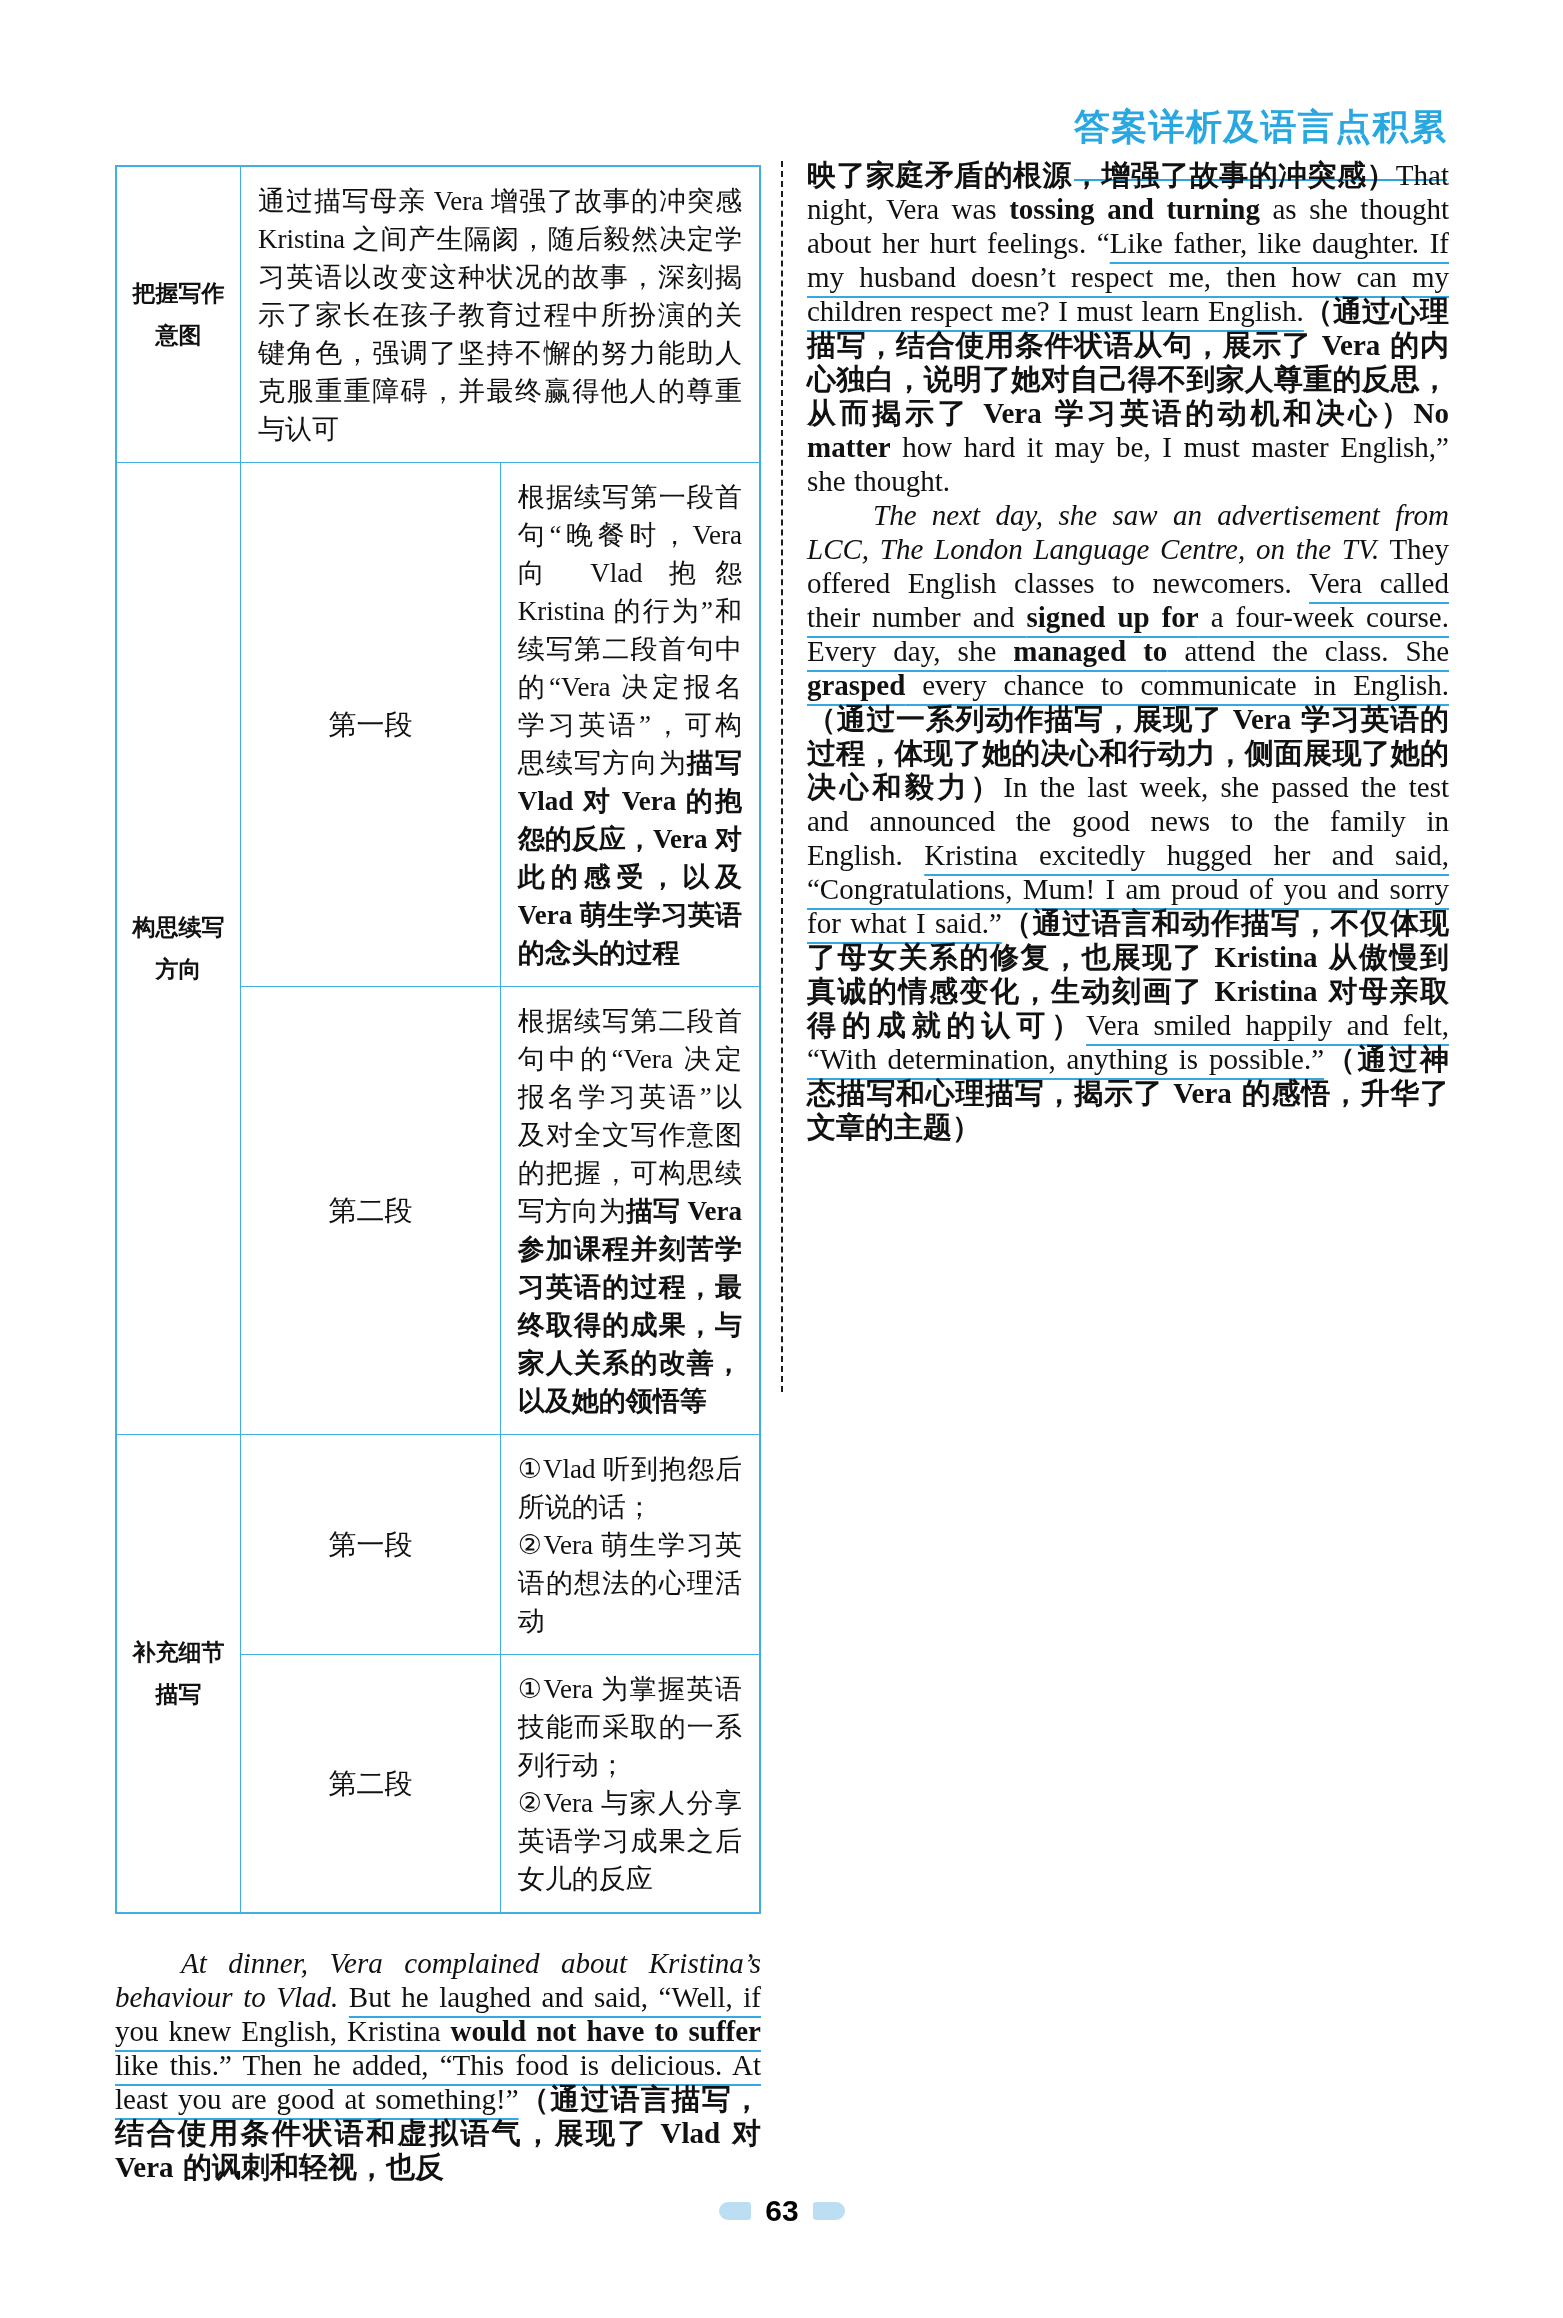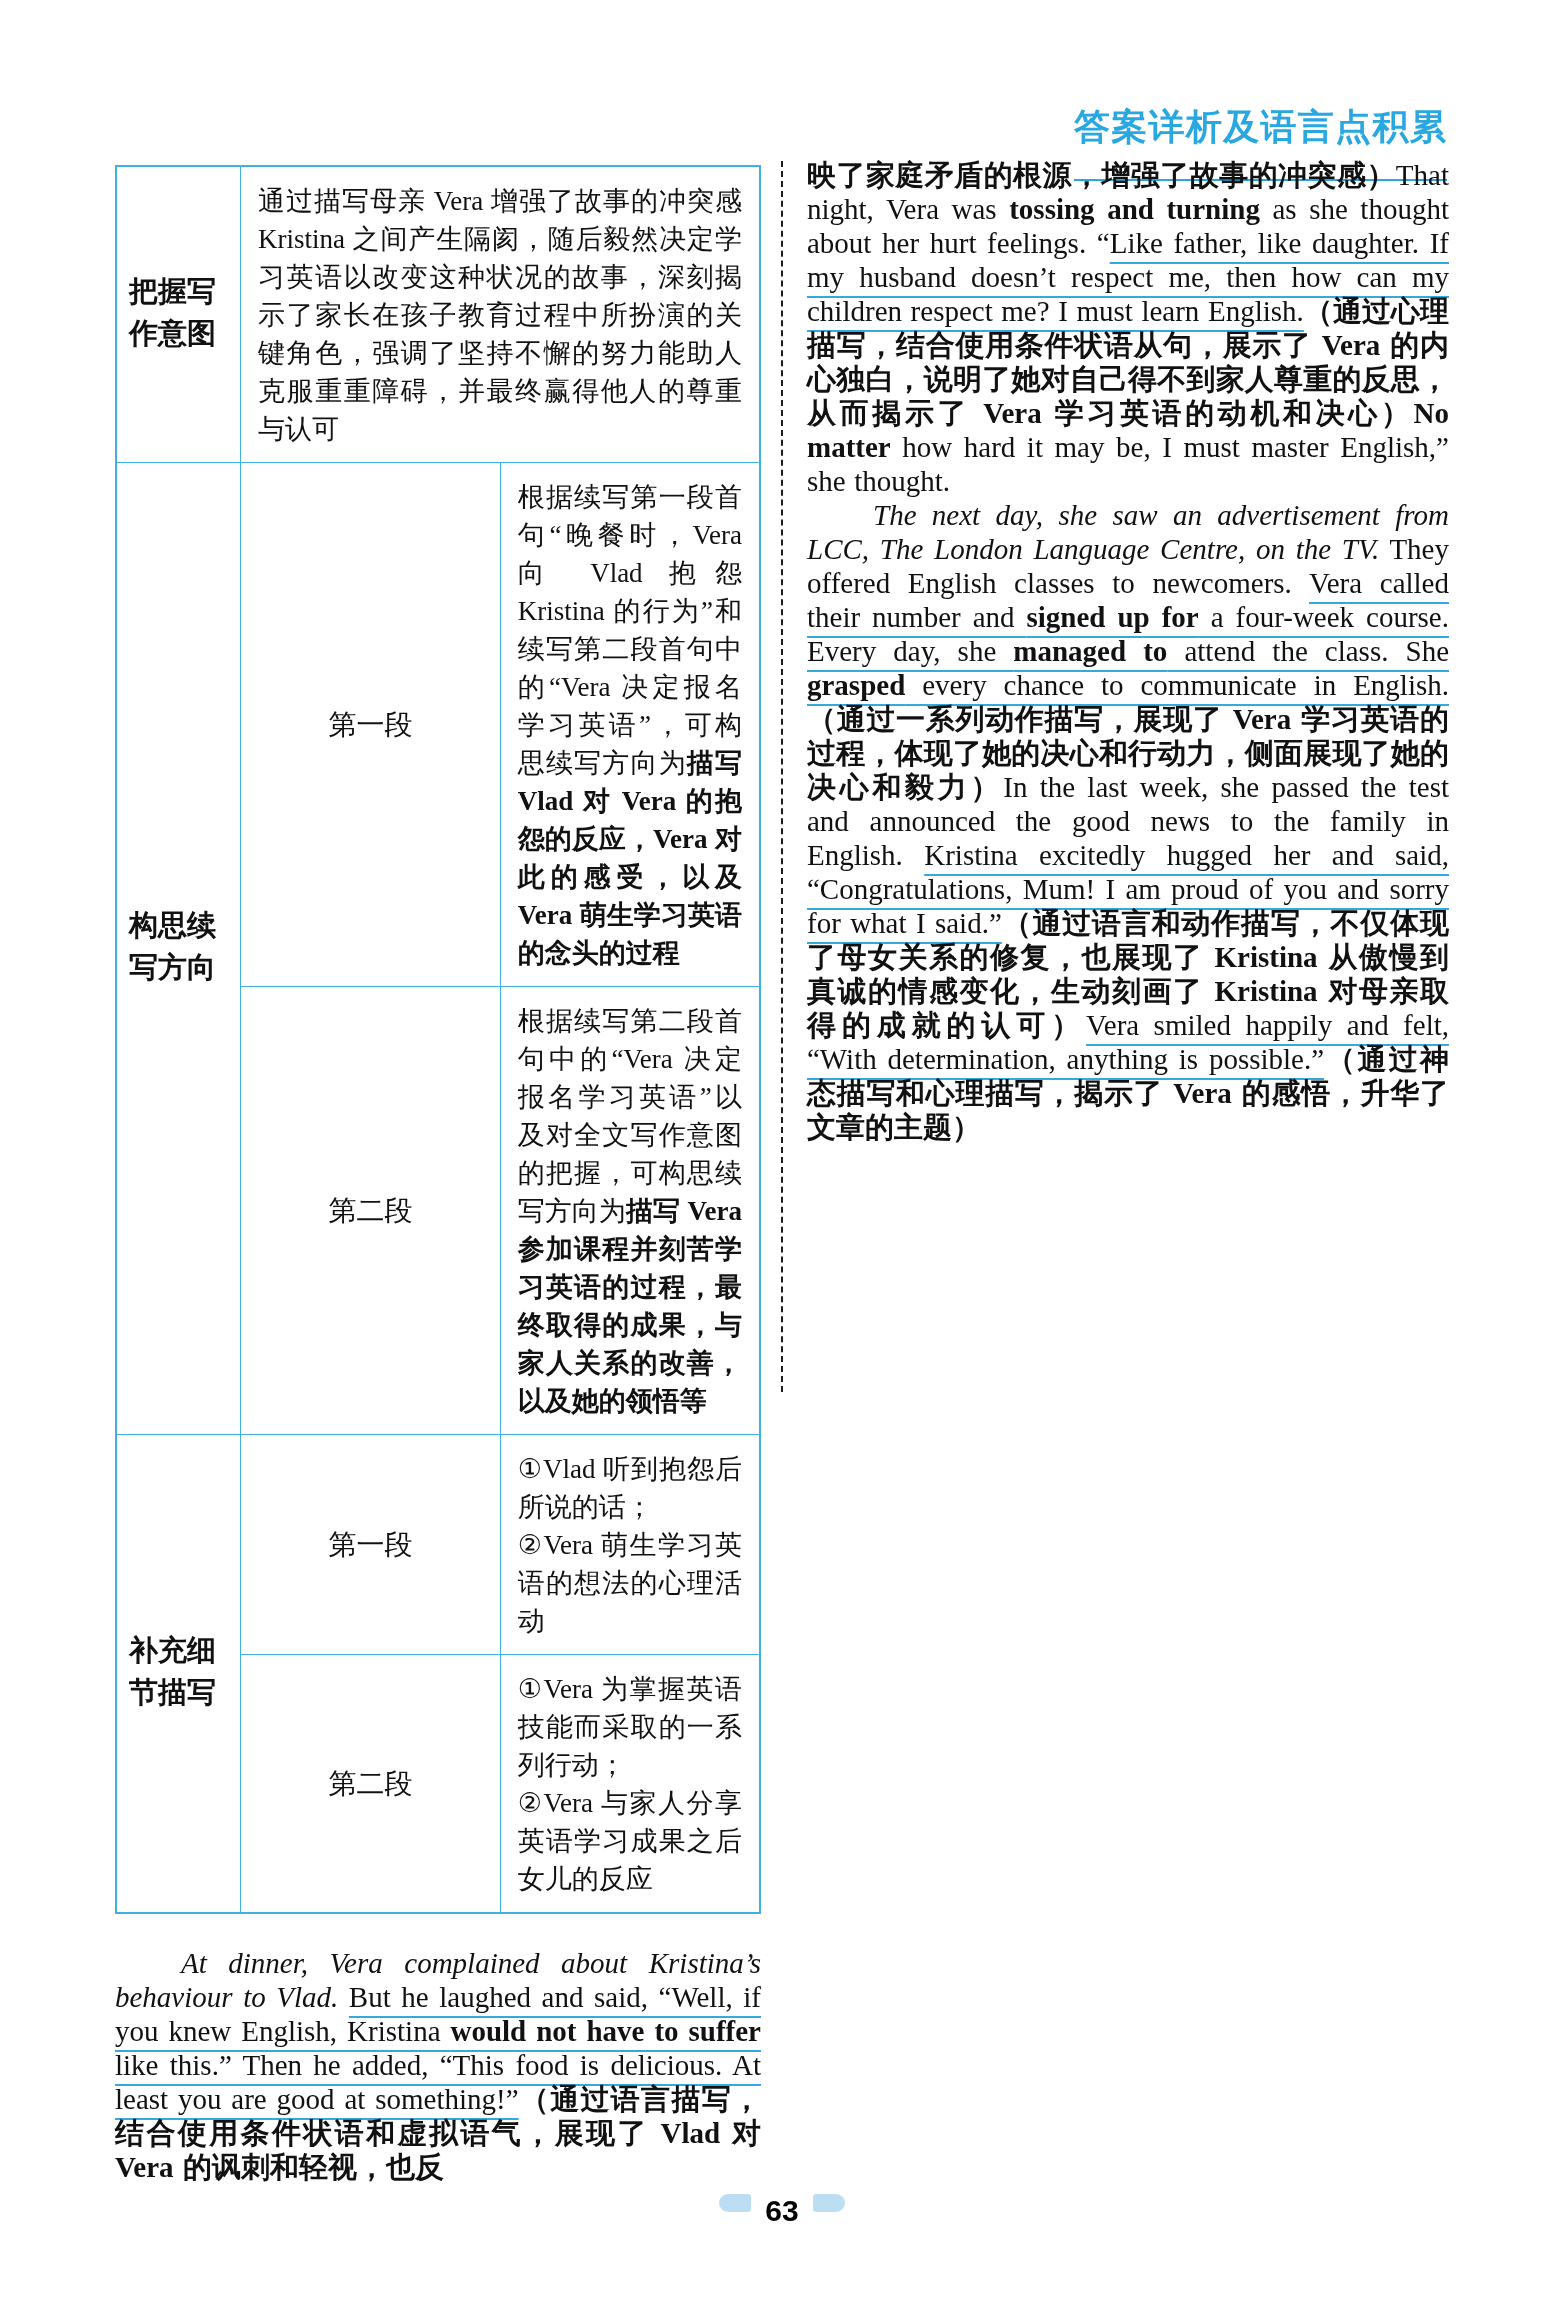--- a/index.html
+++ b/index.html
@@ -11,23 +11,23 @@
     font-family:"Liberation Sans","DejaVu Sans",sans-serif;font-weight:700;
     font-size:36px;color:#29a7e1;letter-spacing:1.3px;
     border-bottom:2.6px solid #29a7e1;padding-bottom:27px;}
 
   
   .col-left{position:absolute;left:115px;top:165px;width:646px;}
 
   table.analysis-table{border-collapse:collapse;width:100%;table-layout:fixed;}
   table.analysis-table td{border:1.6px solid #3fafe4;vertical-align:middle;}
   table.analysis-table{border:2.6px solid #3fafe4;}
-  td.lbl{width:99px;
-    font-family:Liberation Mono, monospace;font-weight:700;
-    font-size:29px;line-height:42px;padding:6.6px 12px;}
+  td.lbl{width:99px;text-align:center;
+    font-family:Liberation Serif, serif;font-weight:700;
+    font-size:23px;line-height:42px;padding:6.6px 12px;}
   td.sublbl{width:99px;text-align:center;font-size:28px;line-height:38px;padding:6.6px 5.3px;font-family:Liberation Serif, serif;}
   td.content{font-size:27px;line-height:38px;padding:14.5px 17px;text-align:justify;}
   td.content .item{text-align:justify;}
 
   
   .essay-heading{margin-top:13px;
     font-family:"Liberation Sans","DejaVu Sans",sans-serif;font-weight:700;
     font-size:31px;line-height:40px;color:#000;}
   .para, .cont{font-size:29px;line-height:34px;text-align:justify;word-spacing:1.3px;}
   .para{text-indent:66px;}
@@ -43,21 +43,21 @@
 
   
   .f-b{font-weight:700;}
   .f-i{font-style:italic;}
   .f-h{font-family:"Liberation Sans","DejaVu Sans",sans-serif;font-weight:700;}
   .f-u{text-decoration:underline;text-decoration-color:#35a8df;
        text-decoration-thickness:2px;text-underline-offset:8.6px;}
 
   
   .footer{position:absolute;left:0;right:0;top:2194px;
-    display:flex;justify-content:center;align-items:flex-start;gap:14.5px;}
+    display:flex;justify-content:center;align-items:center;gap:14.5px;}
   .pill{display:inline-block;width:32px;height:18px;background:#bcdef3;}
   .pill-left{border-radius:9.2px 3.3px 3.3px 9.2px;}
   .pill-right{border-radius:3.3px 9.2px 9.2px 3.3px;}
   .pagenum{font-family:"Liberation Sans","DejaVu Sans",sans-serif;font-weight:700;
     font-size:30px;color:#000;}
 </style>
 </head>
 <body>
 
 <div class="page-header">答案详析及语言点积累</div>

